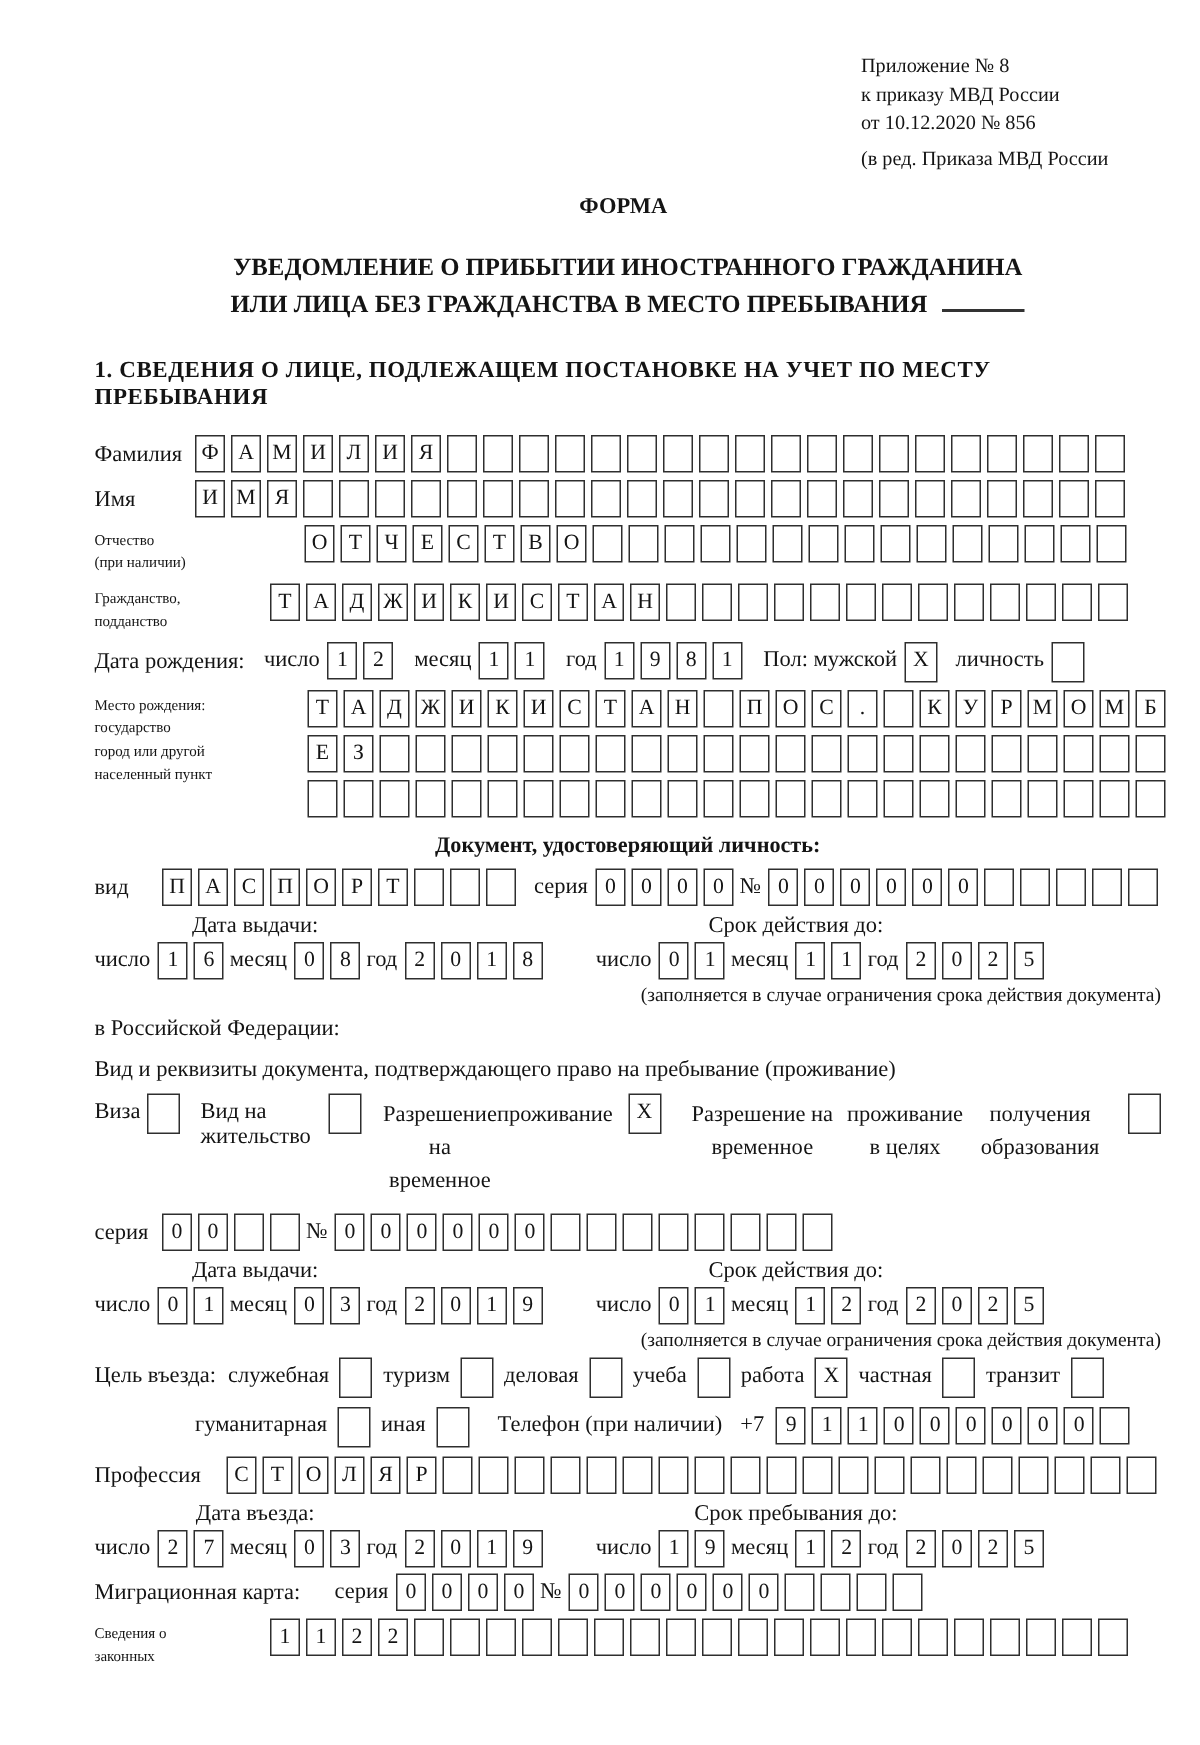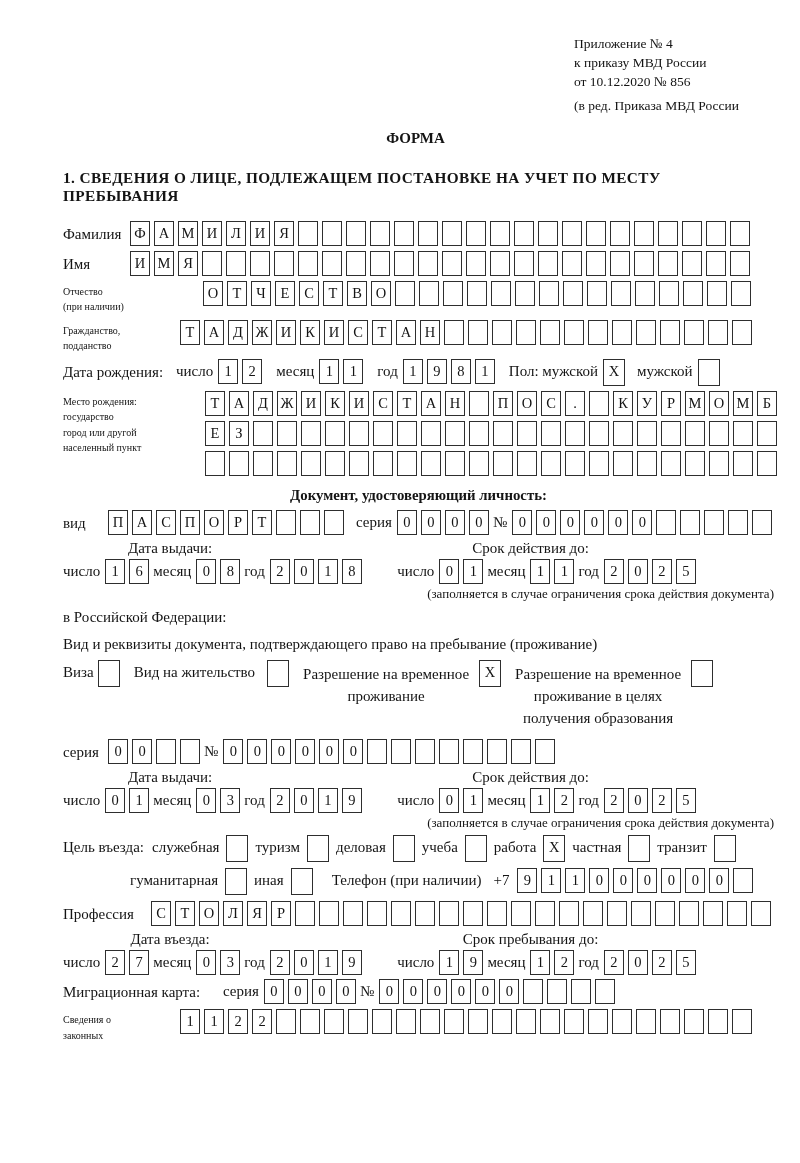--- a/index.html
+++ b/index.html
@@ -44,21 +44,21 @@
     background:#fff; flex:0 0 auto;
   }
   .cellcol .cells { margin-bottom:5px; }
   .cellcol { display:flex; flex-direction:column; }
 
   
   .checkbox .cell { width:22px; height:27px; margin-right:0; }
   .opt { display:inline-flex; align-items:flex-start; }
   .opt .optlabel { font-size:15px; padding-top:4px; }
   .opt .checkbox { margin-left:8px; }
-  .optstack { display:inline-flex; flex-direction:column; text-align:center; font-size:15px; line-height:1.45; padding-top:4px; }
+  .optstack { display:inline-flex; flex-direction:row; text-align:center; font-size:15px; line-height:1.45; padding-top:4px; }
 
   
   .dlabel { font-size:15px; margin-right:5px; padding-top:4px; }
   .dg { display:inline-flex; align-items:flex-start; }
   .dg .cells { margin-right:10px; }
 
   .datecols { display:flex; margin-bottom:4px; }
   .datecol.left  { flex:0 0 47%; }
   .datecol.right { flex:0 0 53%; }
   .dc-head { font-size:15px; text-align:center; margin-bottom:2px; }
@@ -81,29 +81,33 @@
   .purpose-line .optlabel { padding-top:4px; }
   .purpose-line .checkbox { margin:0 7px 0 7px; }
   .indent130 { padding-left:67px; }
 </style>
 </head>
 <body>
 
 <div class="page">
 
   <div class="appendix">
-    <div>Приложение № 4</div>
+    <div>Приложение № 8</div>
     <div>к приказу МВД России</div>
     <div>от 10.12.2020 № 856</div>
     <div class="grp2">
       <div>(в ред. Приказа МВД России</div>
     </div>
   </div>
   <div class="forma">ФОРМА</div>
 
+  <div class="title">
+    <div>УВЕДОМЛЕНИЕ О ПРИБЫТИИ ИНОСТРАННОГО ГРАЖДАНИНА</div>
+    <div><span>ИЛИ ЛИЦА БЕЗ ГРАЖДАНСТВА В МЕСТО ПРЕБЫВАНИЯ</span><span class="blank-line"></span></div>
+  </div>
 
   <div class="sec-heading">1. СВЕДЕНИЯ О ЛИЦЕ, ПОДЛЕЖАЩЕМ ПОСТАНОВКЕ НА УЧЕТ ПО МЕСТУ ПРЕБЫВАНИЯ</div>
 
   <div class="fields">
 
     <div class="row">
       <span class="flabel w67">Фамилия</span>
       <span class="cells">
           <span class="cell filled">Ф</span>
           <span class="cell filled">А</span>
@@ -250,21 +254,21 @@
             <span class="cell filled">9</span>
             <span class="cell filled">8</span>
             <span class="cell filled">1</span>
           </span>
       </span>
       <span class="dlabel">Пол: мужской</span>
       <span class="cells checkbox">
           <span class="cell filled">X</span>
         </span>
       <span class="gap12"></span>
-      <span class="dlabel">мужской</span>
+      <span class="dlabel">личность</span>
       <span class="cells checkbox">
           <span class="cell"></span>
         </span>
     </div>
 
     <div class="row">
       <span class="lblock w142">
         <div>Место рождения:</div>
         <div>государство</div>
         <div>город или другой</div>

